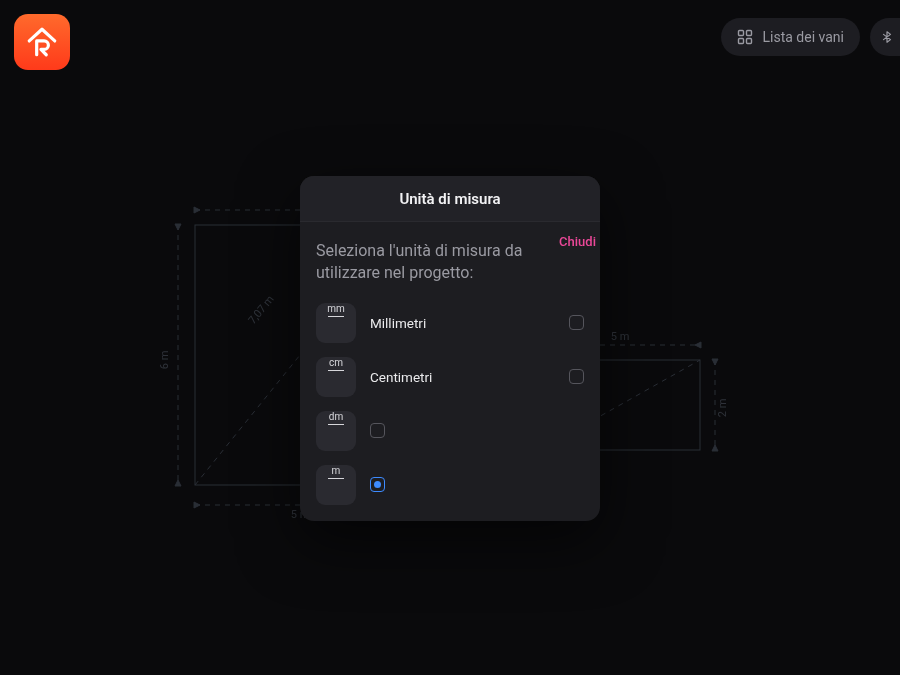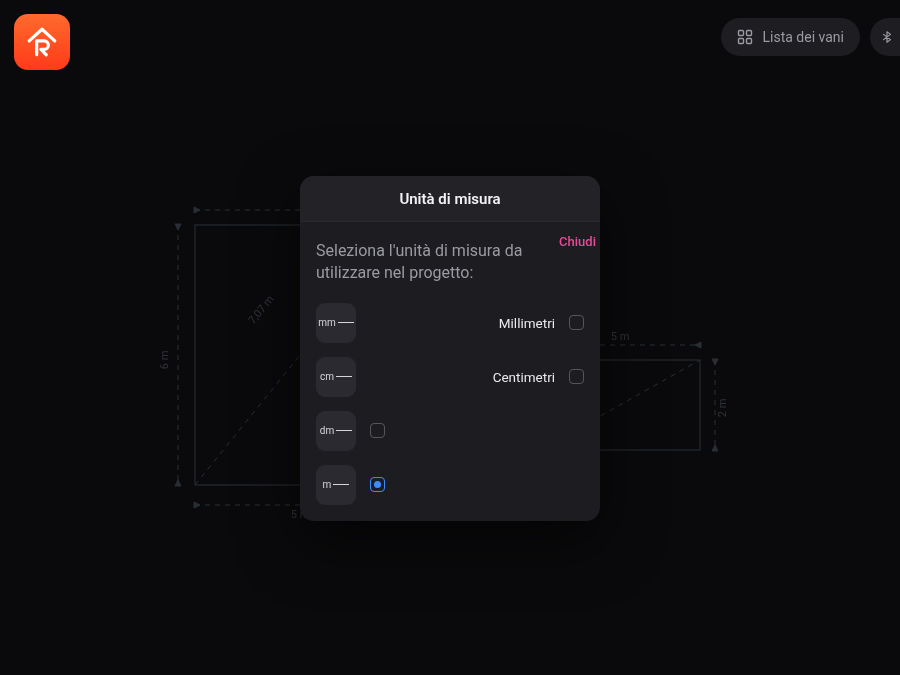--- a/index.html
+++ b/index.html
@@ -107,36 +107,36 @@
     align-items: center;
     gap: 14px;
     cursor: pointer;
   }
   .option-icon {
     width: 40px;
     height: 40px;
     border-radius: 9px;
     background: #2a2a30;
     display: flex;
-    align-items: center;
-    justify-content: center;
+    flex-direction: column;
+    align-items: center;
+    justify-content: flex-start;
     font-size: 10px;
     color: #d6d6da;
     gap: 2px;
   }
   .option-icon .uline {
     width: 16px;
     height: 1px;
     background: #d6d6da;
   }
   .option-label {
     flex: 1;
     font-size: 13.5px;
     color: #eaeaec;
-    text-align: right;
   }
   .checkbox {
     width: 15px;
     height: 15px;
     border-radius: 4px;
     border: 1.5px solid #55555c;
     display: flex;
     align-items: center;
     justify-content: center;
   }

